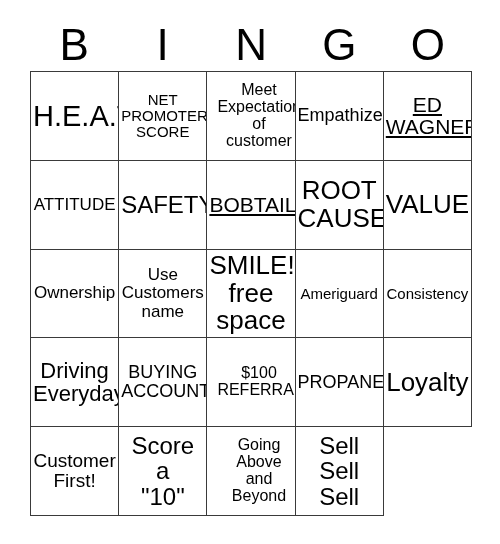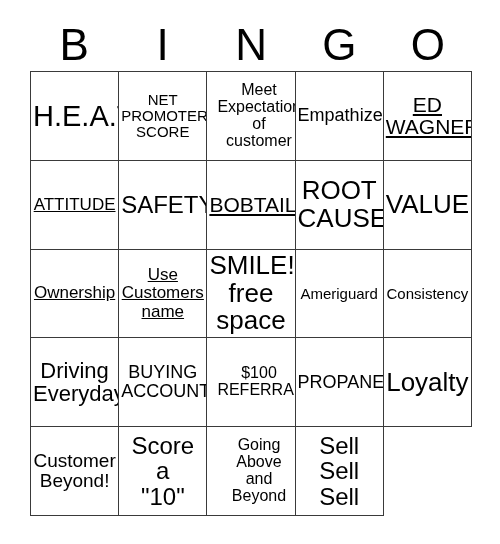--- a/index.html
+++ b/index.html
@@ -80,21 +80,21 @@
   }
 
   
   .fs-29 .cell-text { font-size: 29px; }
   .fs-26 .cell-text { font-size: 26px; }
   .fs-24 .cell-text { font-size: 24px; }
   .fs-22 .cell-text { font-size: 22px; }
   .fs-21 .cell-text { font-size: 21px; text-decoration: underline; }
   .fs-19 .cell-text { font-size: 19px; }
   .fs-18 .cell-text { font-size: 18px; text-align: center; }
-  .fs-17 .cell-text { font-size: 17px; text-decoration: underline; }
+  .fs-17 .cell-text { font-size: 17px; }
   .fs-16 .cell-text { font-size: 16px; margin-left: 16px; }
   .fs-15 .cell-text { font-size: 15px; }
 </style>
 </head>
 <body>
 
 <div id="bingo-card">
 
   <div id="header-row">
     <div class="header-letter">B</div>
@@ -173,21 +173,21 @@
 REFERRAL</span>
       </div>
       <div class="bingo-cell fs-18">
         <span class="cell-text">PROPANE</span>
       </div>
       <div class="bingo-cell fs-26">
         <span class="cell-text">Loyalty</span>
       </div>
       <div class="bingo-cell fs-19">
         <span class="cell-text">Customer
-Beyond!</span>
+First!</span>
       </div>
       <div class="bingo-cell fs-24">
         <span class="cell-text">Score
 a
 "10"</span>
       </div>
       <div class="bingo-cell fs-16">
         <span class="cell-text">Going
 Above
 and

